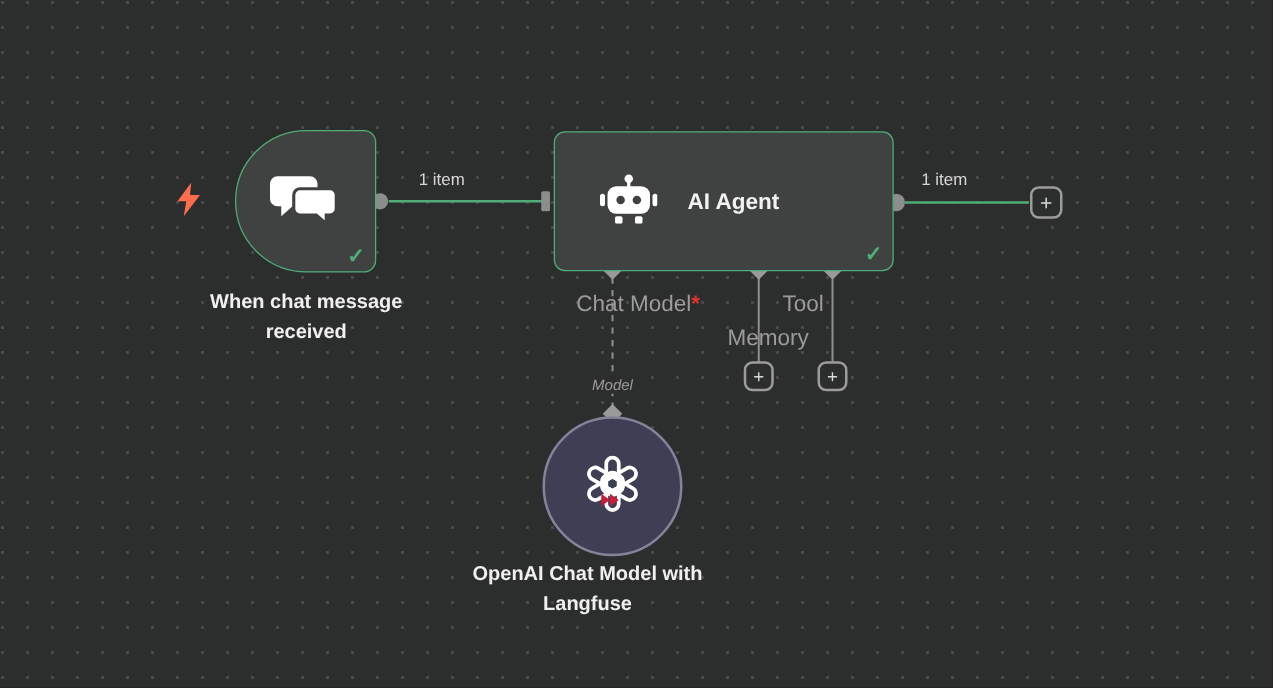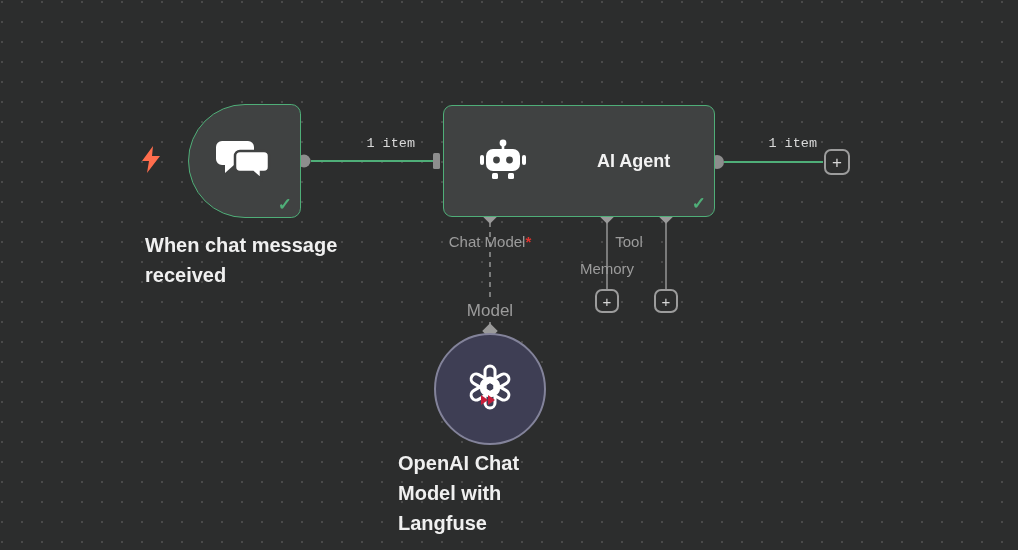--- a/index.html
+++ b/index.html
@@ -21,58 +21,59 @@
     border:1.5px solid #4fae78;
     z-index:2;
   }
   .node-trigger{
     left:188px;top:104px;width:113px;height:114px;
     border-radius:58px 10px 10px 58px;
   }
   .node-agent{
     left:443px;top:105px;width:272px;height:112px;
     border-radius:9px;
-    display:flex;align-items:center;gap:47px;
+    display:flex;align-items:center;
   }
   .check{
     position:absolute;right:8px;bottom:2px;
     color:#4fae78;font-size:17px;font-weight:700;
   }
   .bolt{position:absolute;left:141px;top:146px;z-index:2;}
   .chat-icon{position:absolute;left:27px;top:34px;}
   .robot-icon{margin-left:36px;}
   .agent-title{
     margin-left:24px;color:#f2f2f2;font-size:18px;font-weight:700;
   }
   .node-label{
     position:absolute;z-index:2;
-    color:#f0f0f0;font-size:20px;font-weight:700;
-    text-align:left;line-height:1.5;
+    color:#f0f0f0;font-size:16px;font-weight:700;
+    text-align:center;line-height:1.5;
   }
   .label-trigger{left:145px;top:230px;width:200px;}
-  .label-openai{left:398px;top:448px;width:184px;}
+  .label-openai{left:378px;top:448px;width:184px;}
   .edge-label{
     position:absolute;z-index:2;
-    color:#d8d8d8;font-size:13.5px;text-align:right;width:80px;font-family:Liberation Mono, monospace;
+    color:#d8d8d8;font-size:13.5px;text-align:left;width:80px;
   }
   .edge-label-1{left:335px;top:136px;}
   .edge-label-2{left:737px;top:136px;}
   .port-label{
     position:absolute;z-index:2;
-    color:#9c9c9c;font-size:15px;text-align:center;
+    color:#9c9c9c;font-size:18px;text-align:right;
   }
   .port-label-chatmodel{left:420px;top:233px;width:140px;}
   .port-label-memory{left:567px;top:233px;width:80px;margin-top:27px;}
   .port-label-tool{left:599px;top:233px;width:60px;}
   .required{color:#e0342f;font-weight:700;}
   .model-link-label{
     position:absolute;z-index:2;
     left:460px;top:301px;width:60px;text-align:center;
-    color:#9c9c9c;font-size:17px;
+    color:#9c9c9c;font-size:12px;
     background:#2c2d2d;
+    font-style:italic;
   }
   .plus-btn{
     position:absolute;z-index:2;
     width:26px;height:26px;
     background:#2c2d2d;
     border:2px solid #9c9c9c;
     border-radius:7px;
     color:#d8d8d8;font-size:17px;line-height:21px;text-align:center;
     padding:0;cursor:pointer;
     font-family:"Liberation Sans",sans-serif;

